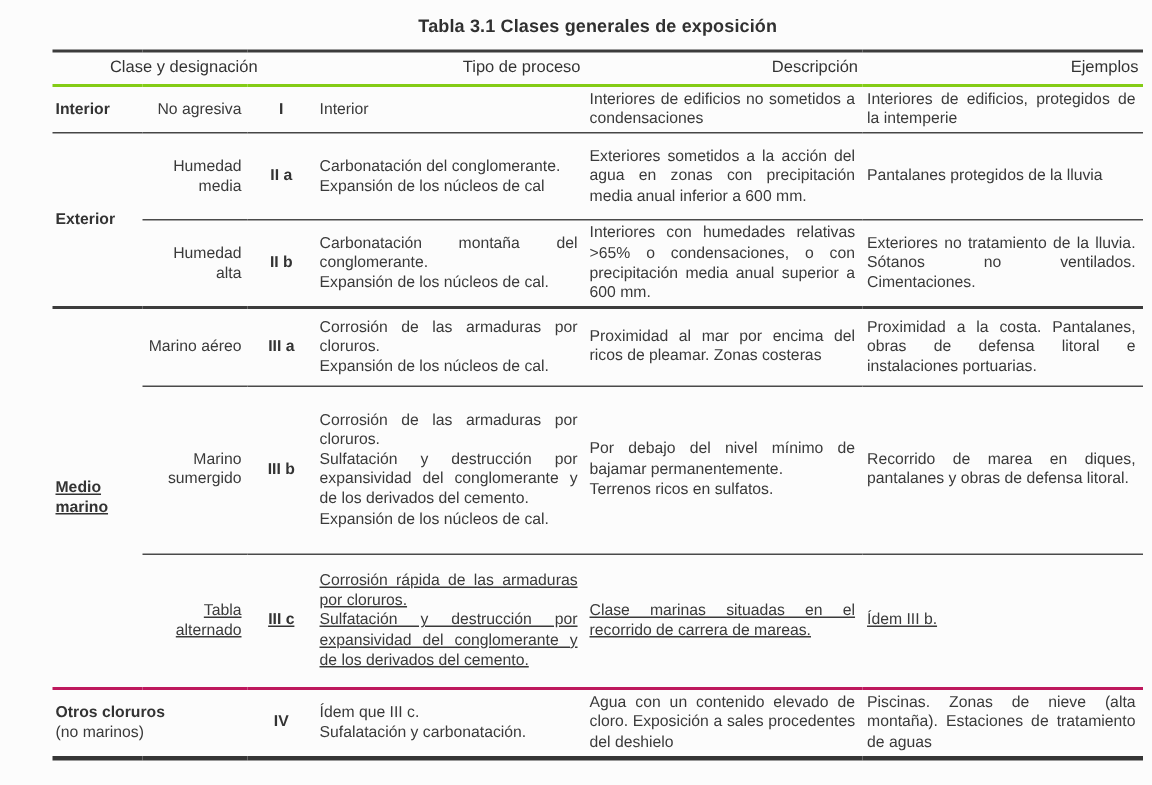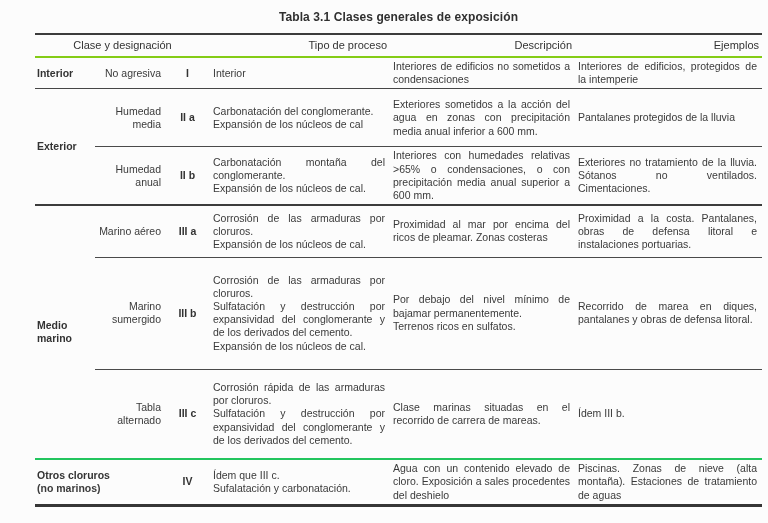--- a/index.html
+++ b/index.html
@@ -75,39 +75,39 @@
   td.c-code {
     font-weight: bold;
     text-align: center;
     color: #333;
   }
   td.c-text {
     text-align: justify;
     white-space: pre-line;
     padding: 2px 5px 2px 3px;
   }
-  .sub-label { font-weight: bold; color: #3a3a3a; }
+  .sub-label { font-weight: normal; color: #3a3a3a; }
 
   tr.r0 { height: 30px; }
   tr.r1 { height: 58px; }
   tr.r2 { height: 57px; }
   tr.r3 { height: 52px; }
   tr.r4 { height: 112px; }
   tr.r5 { height: 90px; }
   tr.r6 { height: 38px; }
 
   
   tr.r0 > td { border-bottom: 1px solid #464646; }
   
   tr.r1 > td.partial, tr.r3 > td.partial, tr.r4 > td.partial {
     border-bottom: 1px solid #4a4a4a;
   }
   
   tr.r2 > td, td.gspan-2 { border-bottom: 2px solid #3c3c3c; }
-  tr.r5 > td, td.gspan-3 { border-bottom: 2px solid #22c55e; }
+  tr.r5 > td, td.gspan-3 { border-bottom: 2px solid #be185d; text-decoration: underline; }
   
   tr.r6 > td { border-bottom: 3px solid #363636; }
 </style>
 </head>
 <body>
 
 <div class="page">
 
   <div class="title">Tabla 3.1 Clases generales de exposición</div>
 
@@ -142,21 +142,21 @@
         <td class="c-group gspan-2" rowspan="2">Exterior</td>
         <td class="c-des partial">Humedad media</td>
         <td class="c-code partial">II a</td>
         <td class="c-text partial">Carbonatación del conglomerante.
 Expansión de los núcleos de cal</td>
         <td class="c-text partial">Exteriores sometidos a la acción del agua en zonas con precipitación media anual inferior a 600 mm.</td>
         <td class="c-text partial">Pantalanes protegidos de la lluvia</td>
       </tr>
 
       <tr class="r2">
-        <td class="c-des">Humedad anual</td>
+        <td class="c-des">Humedad alta</td>
         <td class="c-code">II b</td>
         <td class="c-text">Carbonatación montaña del conglomerante.
 Expansión de los núcleos de cal.</td>
         <td class="c-text">Interiores con humedades relativas &gt;65% o condensaciones, o con precipitación media anual superior a 600 mm.</td>
         <td class="c-text">Exteriores no tratamiento de la lluvia. Sótanos no ventilados. Cimentaciones.</td>
       </tr>
 
       <tr class="r3">
         <td class="c-group gspan-3" rowspan="3">Medio marino</td>
         <td class="c-des partial">Marino aéreo</td>

